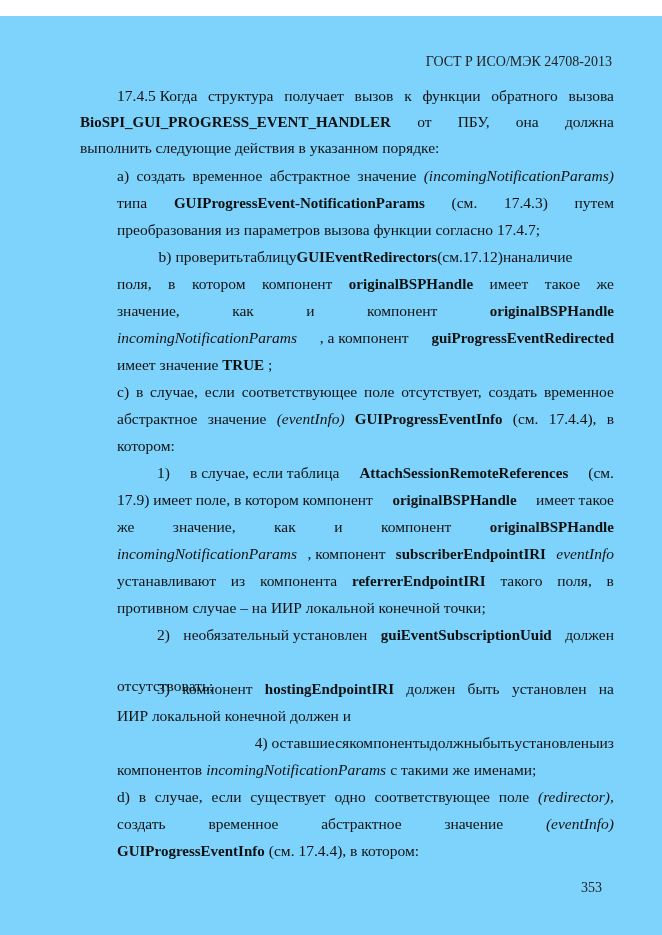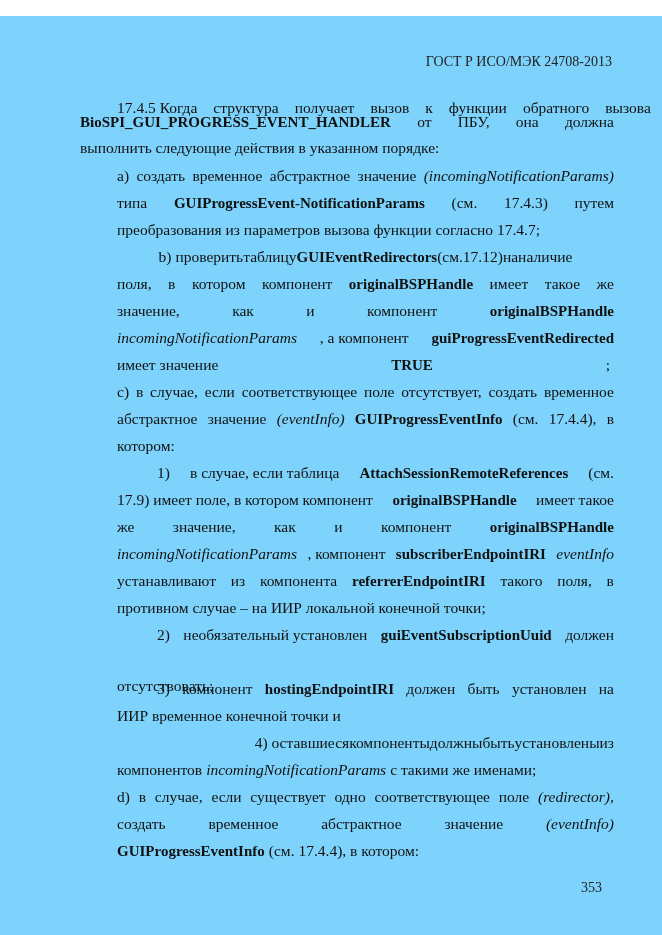--- a/index.html
+++ b/index.html
@@ -14,21 +14,21 @@
   .b { font-family: Liberation Serif, serif; font-weight: bold; font-size: 15px; }
   .i { font-style: italic; }
   .pagenum { position: absolute; top: 864px; left: 581px; font-family: "Liberation Serif", serif; font-size: 14px; color: #222; }
 </style>
 </head>
 <body>
 
 <div class="page">
   <div class="header">ГОСТ Р ИСО/МЭК 24708-2013</div>
   <div id="body-text">
-      <div class="line i1" style="top: 82px; gap: 16px;">
+      <div class="line i1" style="top: 70px;">
         <span>17.4.5 Когда</span>
         <span>структура</span>
         <span>получает</span>
         <span>вызов</span>
         <span>к</span>
         <span>функции</span>
         <span>обратного</span>
         <span>вызова</span>
       </div>
       <div class="line" style="top: 96px;">
@@ -83,21 +83,21 @@
         <span>как</span>
         <span>и</span>
         <span>компонент</span>
         <span class="b">originalBSPHandle</span>
       </div>
       <div class="line i1" style="top: 312px;">
         <span class="i">incomingNotificationParams</span>
         <span>, а компонент</span>
         <span class="b">guiProgressEventRedirected</span>
       </div>
-      <div class="line i1 left" style="top: 339px; justify-content: space-between;">
+      <div class="line i1 left" style="top: 339px;">
         <span>имеет значение</span>
         <span class="b">TRUE</span>
         <span>;</span>
       </div>
       <div class="line i1" style="top: 366px;">
         <span>с)</span>
         <span>в</span>
         <span>случае,</span>
         <span>если</span>
         <span>соответствующее</span>
@@ -167,21 +167,21 @@
       <div class="line i2" style="top: 663px;">
         <span>3)</span>
         <span>компонент</span>
         <span class="b">hostingEndpointIRI</span>
         <span>должен</span>
         <span>быть</span>
         <span>установлен</span>
         <span>на</span>
       </div>
       <div class="line i1 left" style="top: 690px;">
-        <span>ИИР временное конечной точки и</span>
+        <span>ИИР локальной конечной должен и</span>
       </div>
       <div class="line i2" style="top: 717px; justify-content: flex-end;">
         <span>4) оставшиеся</span>
         <span>компоненты</span>
         <span>должны</span>
         <span>быть</span>
         <span>установлены</span>
         <span>из</span>
       </div>
       <div class="line i1 left" style="top: 744px;">

